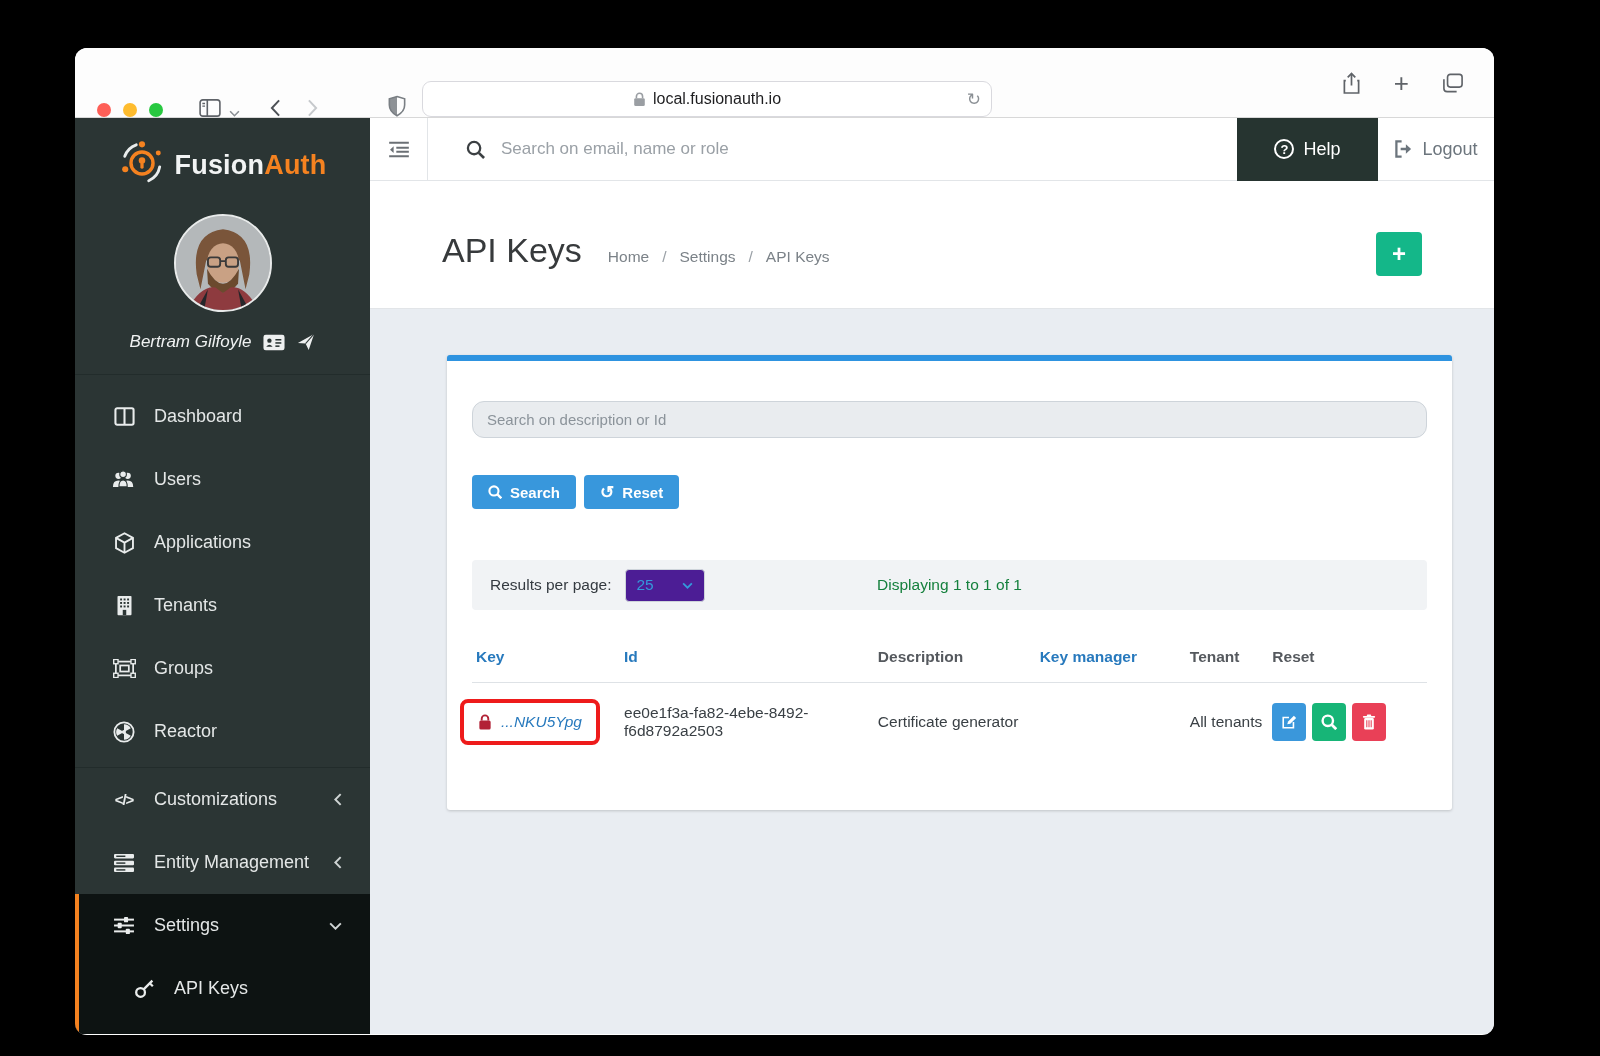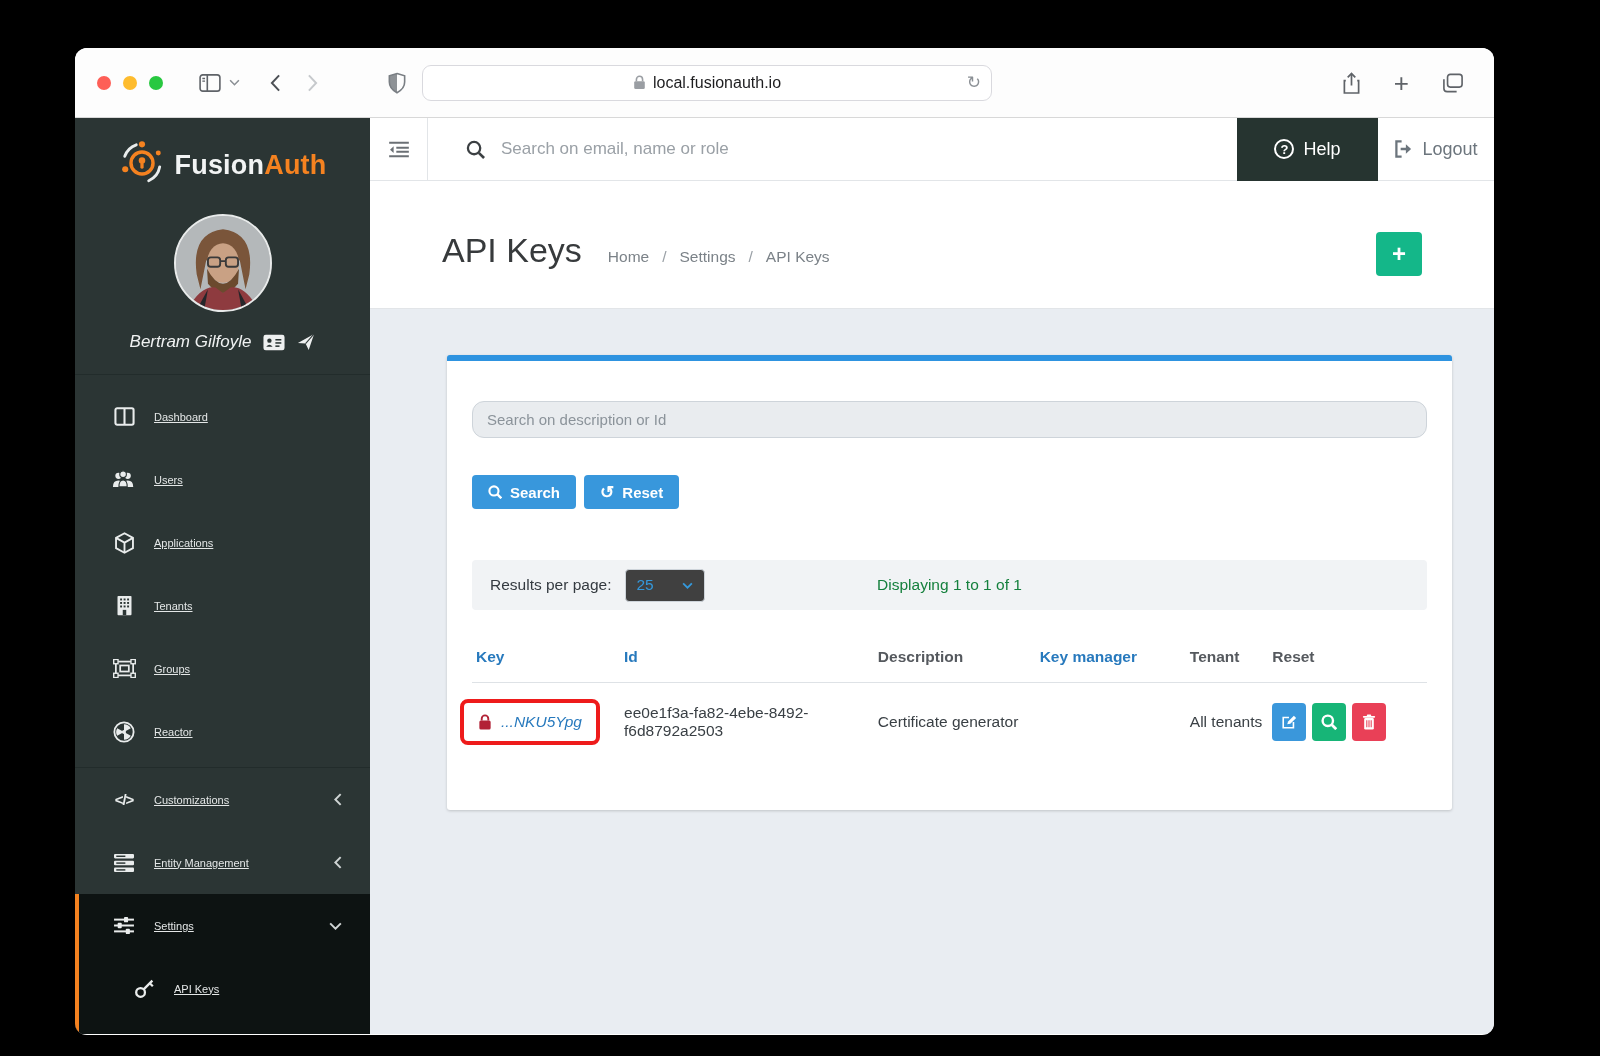--- a/index.html
+++ b/index.html
@@ -3,21 +3,21 @@
 <meta charset="utf-8">
 <style>
   * { margin:0; padding:0; box-sizing:border-box; }
   html,body { width:1600px; height:1056px; background:#000; font-family:"Liberation Sans", sans-serif; overflow:hidden; }
 
   .window { position:absolute; left:75px; top:48px; width:1419px; height:987px;
             border-radius:12px; overflow:hidden; background:#fff; }
 
   
   .chrome { height:70px; background:#fdfdfd; border-bottom:1px solid #d8d8d8;
-            display:flex; align-items:center; position:relative; }
+            display:flex; align-items:flex-end; position:relative; }
   .traffic { display:flex; gap:12px; margin-left:22px; }
   .traffic span { width:14px; height:14px; border-radius:50%; display:block; }
   .tl-red{background:#fe5f57;} .tl-yellow{background:#febc2e;} .tl-green{background:#28c840;}
   .chrome-ic { color:#5f6368; display:flex; align-items:center; justify-content:center; }
   .chrome-ic svg { display:block; }
   .cc-sidebar { margin-left:36px; }
   .cc-chevron { margin-left:8px; color:#8a8f94; }
   .cc-back { margin-left:30px; color:#4d5156; }
   .cc-fwd { margin-left:26px; color:#c6c9cc; }
   .cc-shield { margin-left:70px; color:#7a7f84; }
@@ -39,21 +39,21 @@
   .brand-fusion { color:#f2f4f4; } .brand-auth { color:#f58220; }
   .profile { text-align:center; padding:14px 0 22px 0; border-bottom:1px solid #222c2b; }
   .avatar { width:98px; height:98px; border-radius:50%; margin:0 auto; overflow:hidden; border:2px solid #e8eaea; background:#b9bdbf; }
   .profile-name-row { margin-top:20px; display:flex; align-items:center; justify-content:center; gap:12px; }
   .profile-name { font-size:17px; color:#f0f2f2;font-style:italic; }
   .p-ic { color:#eef0f0; display:flex; }
 
   .nav { padding:10px 0 4px 0; }
   .nav-item { height:63px; display:flex; align-items:center; padding:0 28px 0 36px; cursor:pointer; }
   .nav-icon { width:26px; display:flex; justify-content:center; color:#e9ecec; flex-shrink:0; }
-  .nav-label { margin-left:17px; font-size:11px; color:#e4e7e7;text-decoration:underline; }
+  .nav-label { margin-left:17px; font-size:18px; color:#e4e7e7; }
   .nav-chevron { margin-left:auto; color:#cfd4d4; display:flex; }
   .nav-group { border-top:1px solid #222c2b; }
   .code-glyph { font-size:15px; font-weight:700; letter-spacing:-1px; color:#e9ecec; }
 
   .active-section { background:#0d1312; border-left:4px solid #f58220; flex-grow:1; }
   .active-section .nav-item { padding-left:32px; }
   .active-section .sub-item { padding-left:52px; }
 
   
   .main { flex-grow:1; display:flex; flex-direction:column; background:#e9edf2; }
@@ -81,21 +81,21 @@
   .card-search { margin-top:23px; width:100%; height:37px; background:#e9ecef; border:1px solid #ced4da; border-radius:12px;
                  padding:0 14px; font-size:15px; color:#495057; font-family:inherit; outline:none; }
   .card-search::placeholder { color:#8b939a; }
   .btn-row { margin-top:37px; display:flex; gap:8px; }
   .btn-blue { height:34px; background:#3897dc; color:#fff; border:none; border-radius:4px; font-size:15px; font-weight:700;
               display:flex; align-items:center; gap:8px; padding:0 16px; cursor:pointer; font-family:inherit; }
   .reset-glyph { font-size:17px; font-weight:700; line-height:1; }
 
   .results-strip { margin-top:51px; height:50px; background:#f1f3f5; border-radius:4px; display:flex; align-items:center; padding:0 18px; position:relative; }
   .rs-label { font-size:15.5px; color:#343a40; }
-  .rs-select { margin-left:13px; width:80px; height:33px; background:#404040; border:1px solid #ced4da; border-radius:4px;
+  .rs-select { margin-left:13px; width:80px; height:33px; background:#4c1d95; border:1px solid #ced4da; border-radius:4px;
                display:flex; align-items:center; justify-content:space-between; padding:0 11px; cursor:pointer; }
   .rs-select .val { color:#3498db; font-size:15.5px; }
   .rs-select .chev { color:#3498db; display:flex; }
   .rs-displaying { position:absolute; left:0; right:0; text-align:center; font-size:15.5px; color:#15803d; pointer-events:none; }
 
   table.keys { margin-top:24px; width:100%; border-collapse:collapse; table-layout:fixed; }
   table.keys th { text-align:left; font-size:15.5px; padding:14px 4px 16px 4px; border-bottom:1px solid #dee2e6; font-weight:700; }
   th.link, .cell-link { color:#2779bd; }
   th.plain { color:#55595e; }
   table.keys td { padding:16px 4px; font-size:15.5px; color:#3a4045; vertical-align:middle; word-wrap:break-word; }

